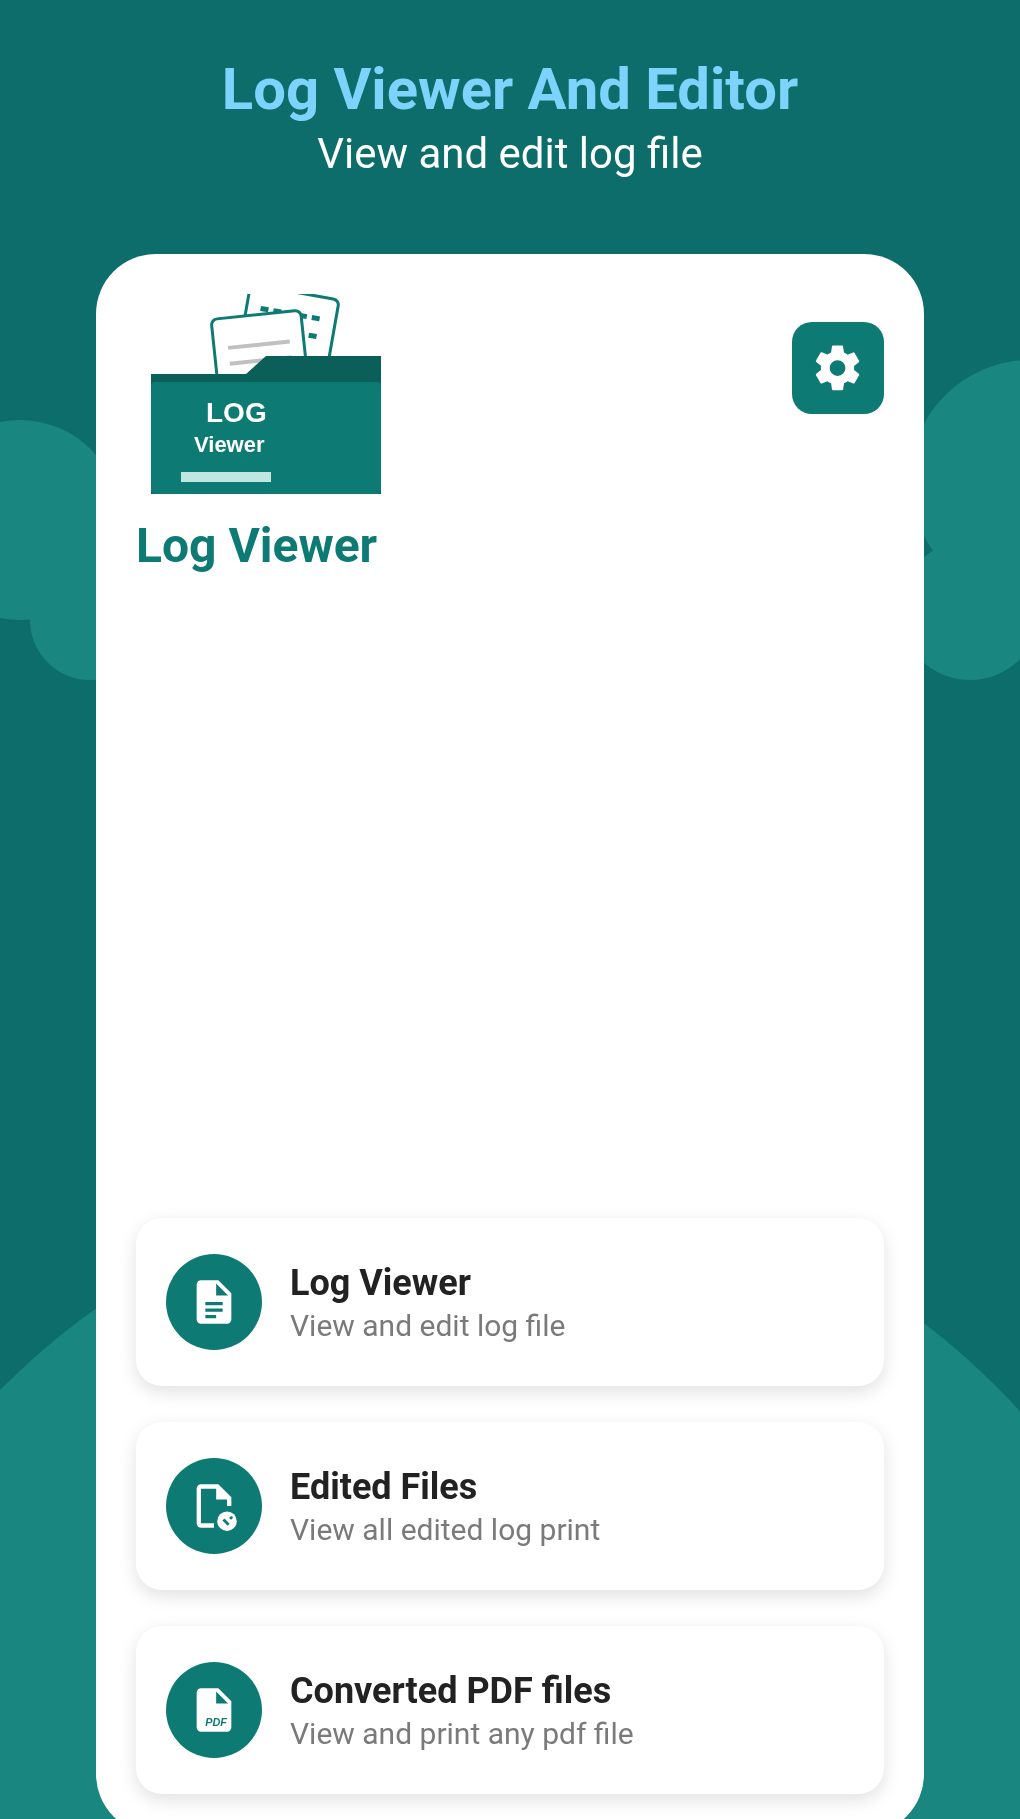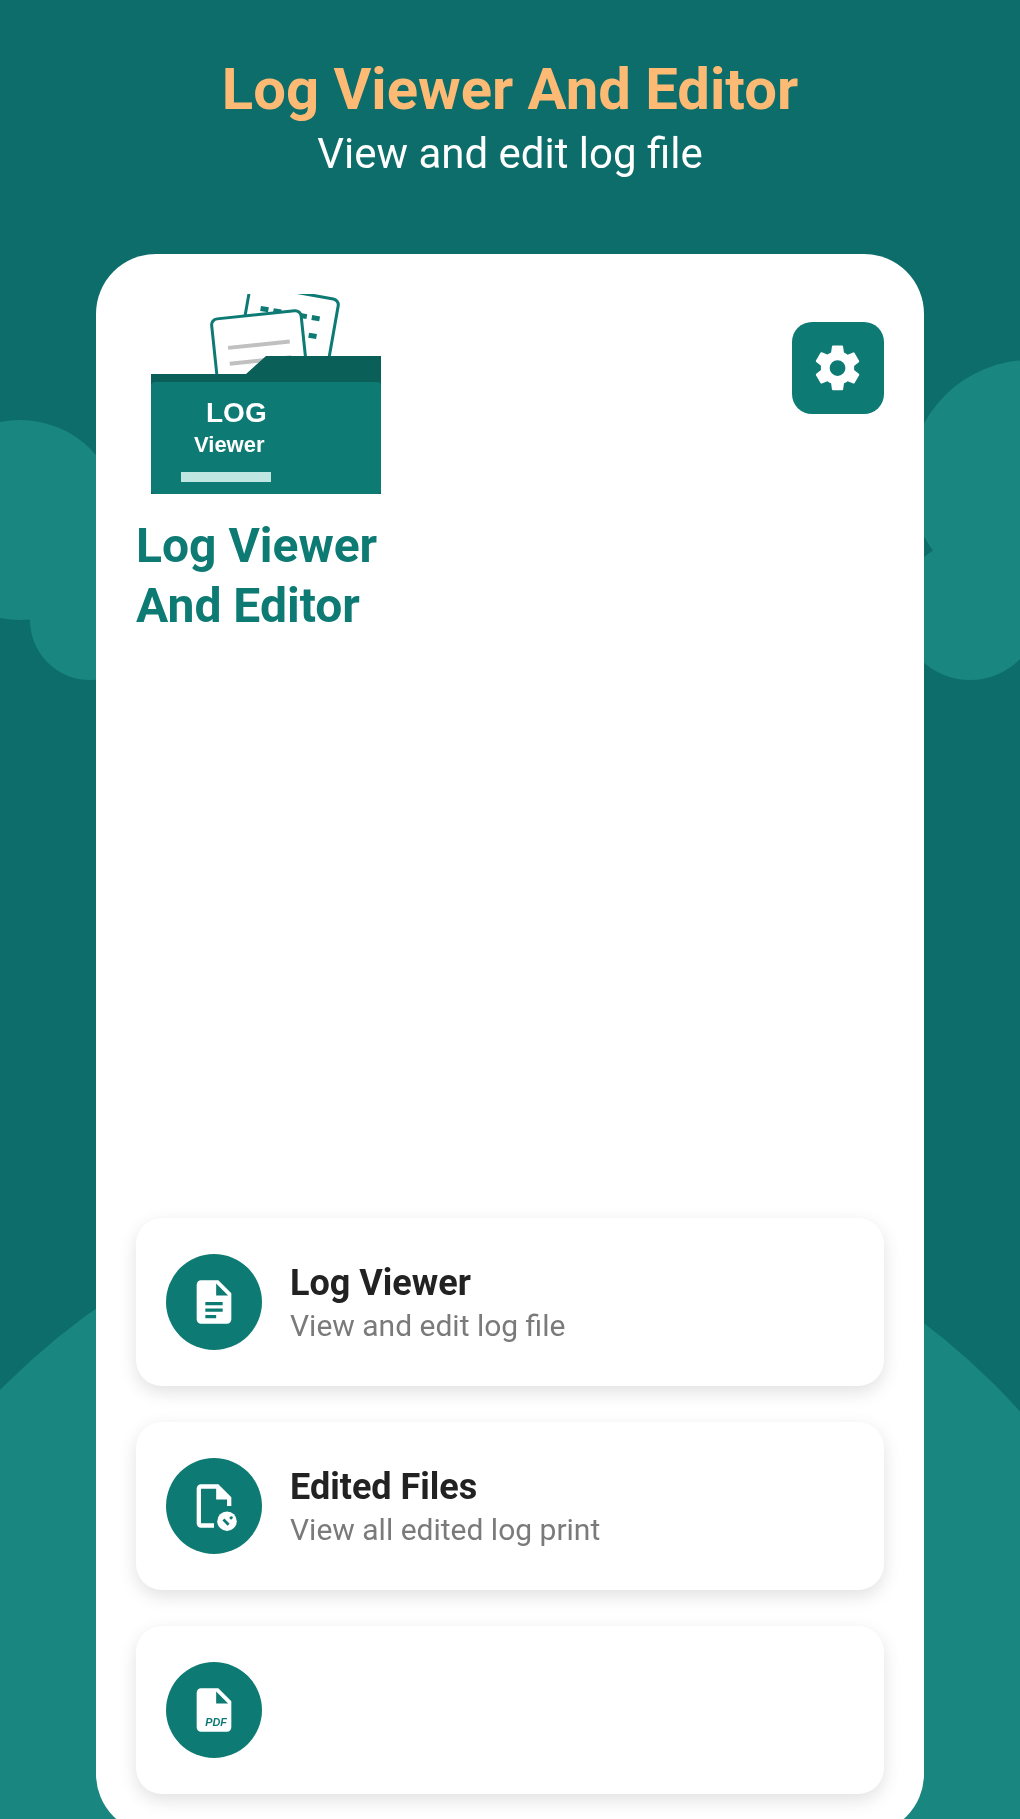--- a/index.html
+++ b/index.html
@@ -52,21 +52,21 @@
       left: -200px; top: 1180px;
       z-index: 0;
     }
     .header {
       position: relative;
       text-align: center;
       padding-top: 55px;
       z-index: 2;
     }
     .header-title {
-      color: #fdba74;
+      color: #7dd3fc;
       font-size: 58px;
       font-weight: 700;
     }
     .header-subtitle {
       color: #fff;
       font-size: 42px;
       font-weight: 400;
       margin-top: 6px;
     }
     .phone {
@@ -175,21 +175,20 @@
 
           <path d="M15 80 L110 80 L130 62 L245 62 L245 200 L15 200 Z" fill="#0a5f59"></path>
 
           <rect x="15" y="88" width="230" height="112" rx="4" fill="#0d7a73"></rect>
           <text x="70" y="128" font-size="28" font-weight="700" fill="#fff" font-family="sans-serif">LOG</text>
           <text x="58" y="158" font-size="22" font-weight="600" fill="#fff" font-family="sans-serif">Viewer</text>
           <rect x="45" y="178" width="90" height="10" fill="#bfe6e1"></rect>
         </svg>
         <div class="app-name">
           <span>Log Viewer</span><br>
-          <span>And Editor</span>
         </div>
       </div>
 
       <div class="settings-btn">
         <svg viewBox="0 0 24 24">
           <path d="M19.14,12.94a7.07,7.07,0,0,0,.05-.94,7.07,7.07,0,0,0-.05-.94l2.11-1.65a.5.5,0,0,0,.12-.64l-2-3.46a.5.5,0,0,0-.61-.22l-2.49,1a7,7,0,0,0-1.62-.94l-.38-2.65A.5.5,0,0,0,13.8,2H9.8a.5.5,0,0,0-.49.42L8.93,5.07a7,7,0,0,0-1.62.94l-2.49-1a.5.5,0,0,0-.61.22l-2,3.46a.5.5,0,0,0,.12.64L4.44,11a7.07,7.07,0,0,0-.05.94,7.07,7.07,0,0,0,.05.94L2.33,14.53a.5.5,0,0,0-.12.64l2,3.46a.5.5,0,0,0,.61.22l2.49-1a7,7,0,0,0,1.62.94l.38,2.65a.5.5,0,0,0,.49.42h4a.5.5,0,0,0,.49-.42l.38-2.65a7,7,0,0,0,1.62-.94l2.49,1a.5.5,0,0,0,.61-.22l2-3.46a.5.5,0,0,0-.12-.64ZM11.8,15.5A3.5,3.5,0,1,1,15.3,12,3.5,3.5,0,0,1,11.8,15.5Z"></path>
         </svg>
       </div>
     </div>
 
@@ -222,17 +221,21 @@
       </div>
 
       <div class="card">
         <div class="card-icon">
           <svg viewBox="0 0 24 24">
               <path d="M14 2H6a2 2 0 0 0-2 2v16a2 2 0 0 0 2 2h12a2 2 0 0 0 2-2V8l-6-6zM13 9V3.5L18.5 9H13z"></path>
               <rect x="7" y="16" width="10" height="4" rx="1" fill="#0d7a73" opacity="0"></rect>
               <text x="8" y="19.5" font-size="5" font-weight="700" fill="#0d7a73" font-family="sans-serif">PDF</text>
             </svg>
         </div>
+        <div class="card-texts">
+          <span class="card-title">Converted PDF files</span>
+          <span class="card-sub">View and print any pdf file</span>
+        </div>
       </div>
     </div>
 
   </div>
 </div>
 
 </body></html>

